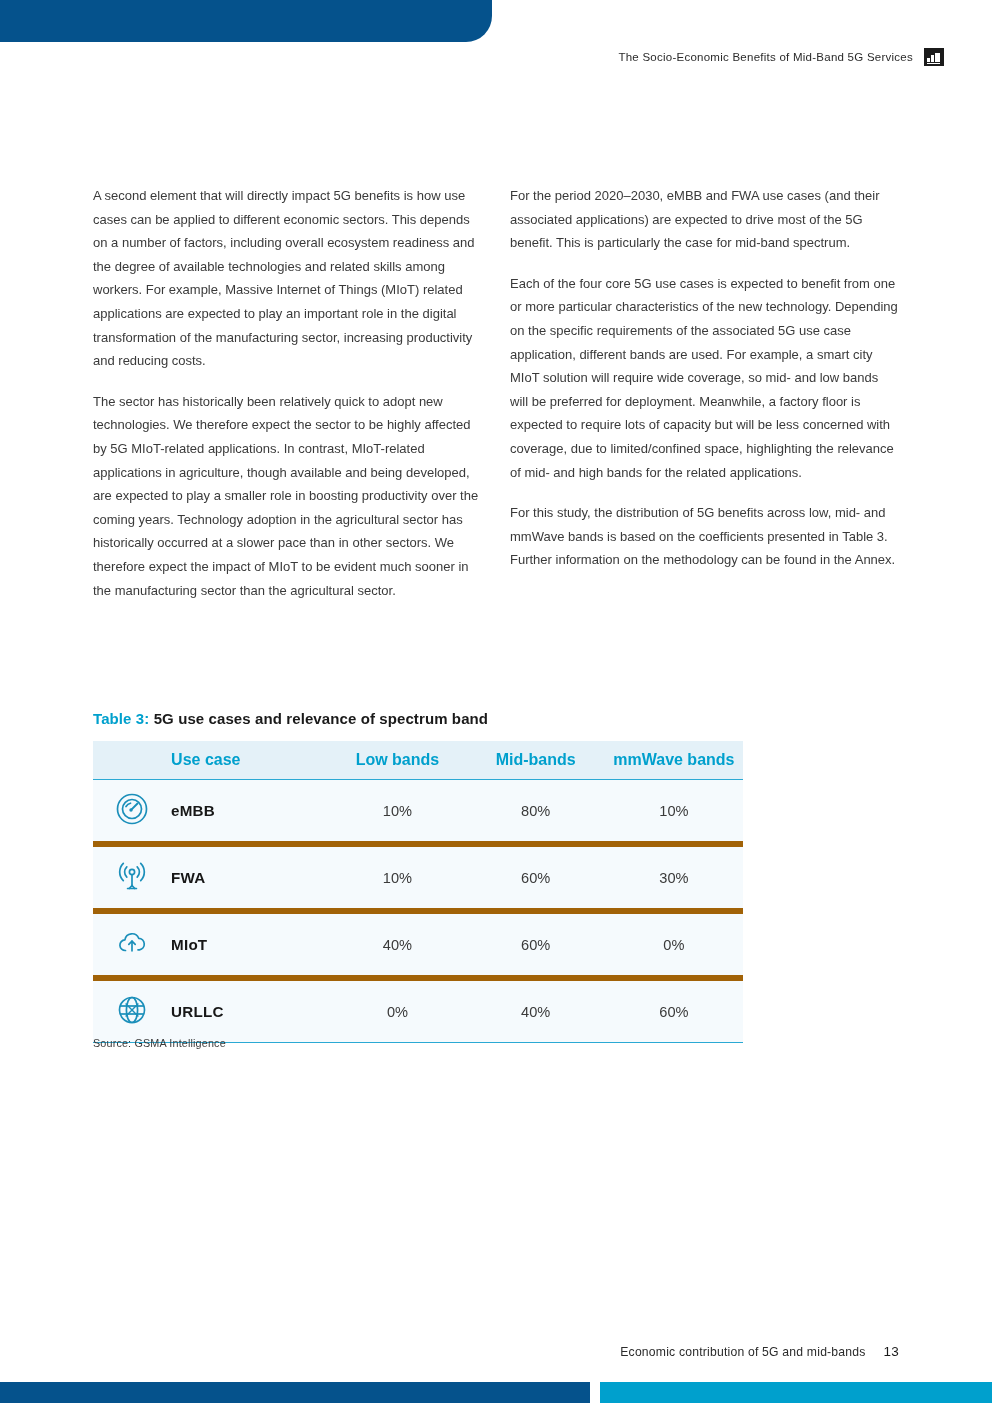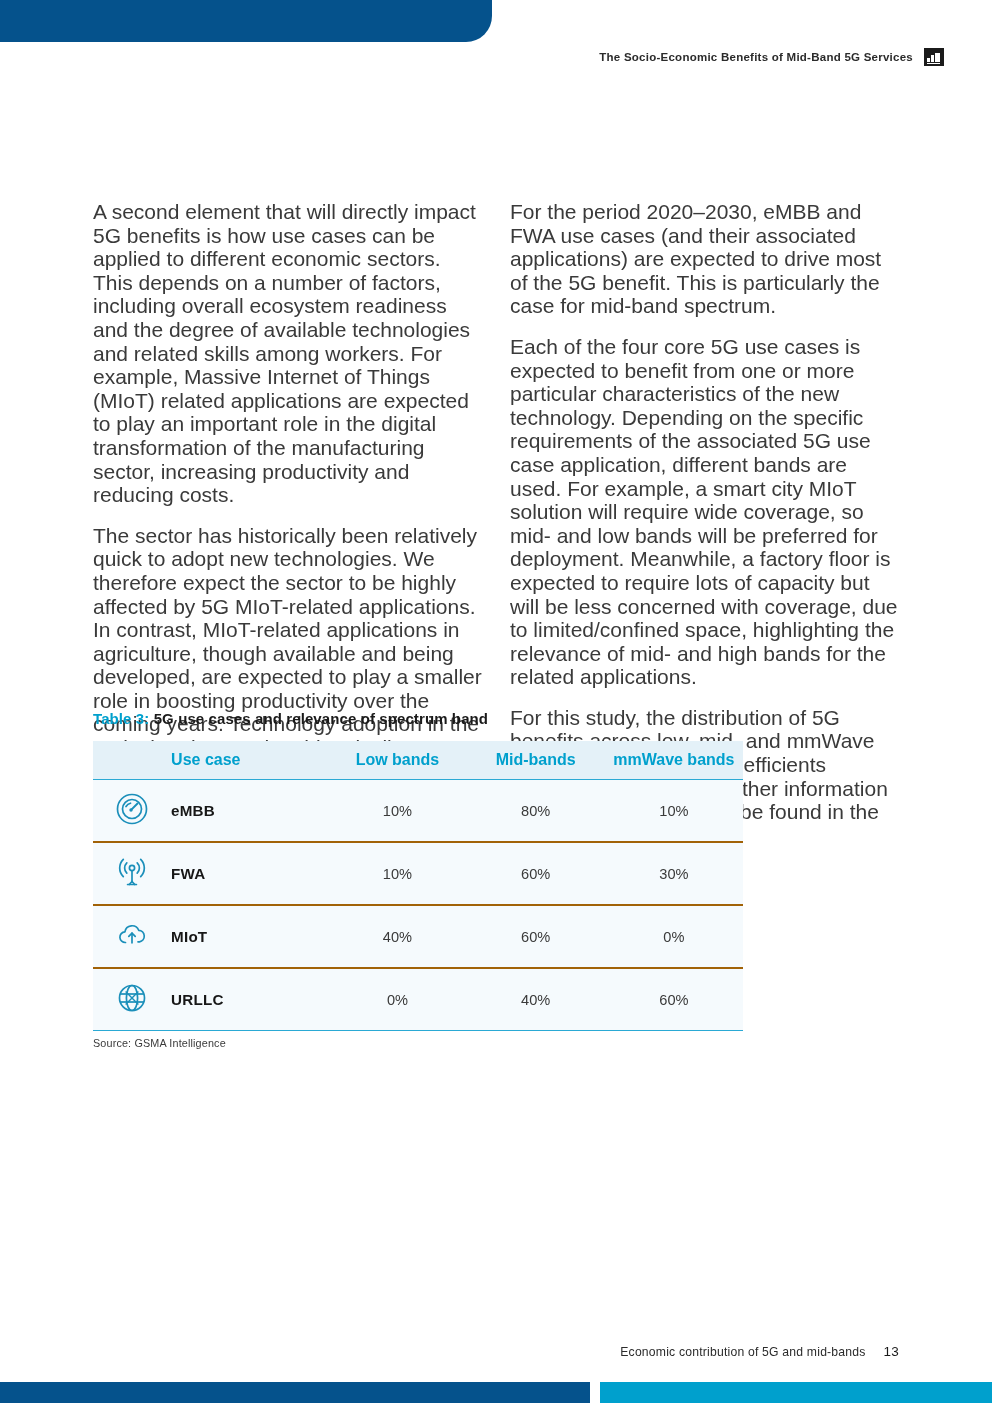--- a/index.html
+++ b/index.html
@@ -34,21 +34,20 @@
     top: 48px;
     display: flex;
     align-items: center;
     gap: 11px;
   }
   .page-header .hdr-text {
     font-size: 11.5px;
     letter-spacing: 0.25px;
     color: #2b2b2b;
     white-space: nowrap;
-    font-weight: bold;
   }
   .hdr-logo {
     width: 20px;
     height: 18px;
     background: #1b1b1b;
     position: relative;
     display: block;
   }
   .hdr-logo i {
     position: absolute;
@@ -66,22 +65,22 @@
     left: 93px;
     top: 184px;
     width: 806px;
     display: flex;
     gap: 28px;
   }
   .col {
     width: 389px;
   }
   .col p {
-    margin: 16px 0 17px 0;
-    font-size: 21px;
+    margin: 0 0 17px 0;
+    font-size: 13px;
     line-height: 23.6px;
     color: #3a3a3a;
     font-weight: 400;
   }
   .col p:last-child { margin-bottom: 0; }
 
   
   .table-caption {
     position: absolute;
     left: 93px;
@@ -122,21 +121,21 @@
   .data-table thead th.th-icon { background: #e4f1f8; }
   .data-table thead th.th-use  { text-align: left; }
 
   .data-table tbody td {
     background: #f5fafd;
     height: 61px;
     padding: 0;
     font-size: 14.6px;
     color: #3a3a3a;
     text-align: center;
-    border-bottom: 2px solid #a16207;
+    border-bottom: 6px solid #a16207;
     vertical-align: middle;
   }
   .data-table tbody tr:last-child td {
     border-bottom: 1.6px solid #2aa9d4;
   }
   .data-table tbody td.td-use {
     text-align: left;
     font-weight: bold;
     color: #171717;
     font-size: 15.2px;

